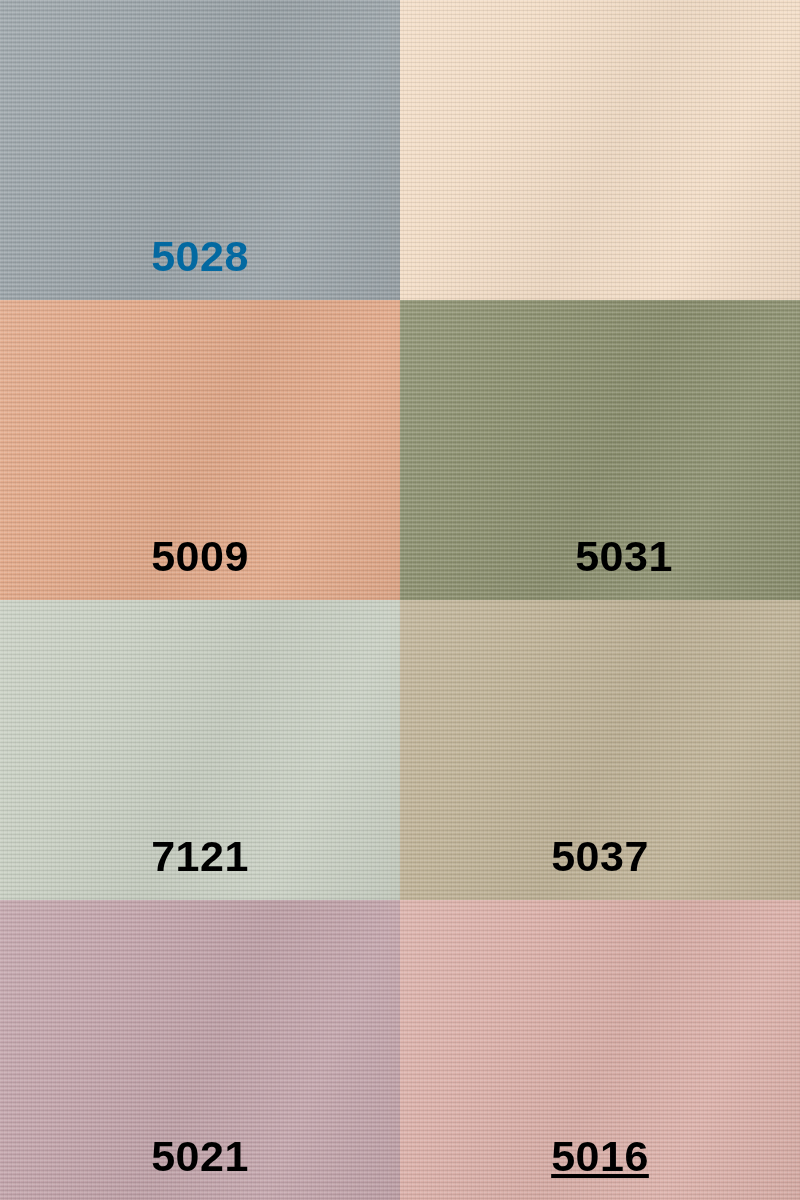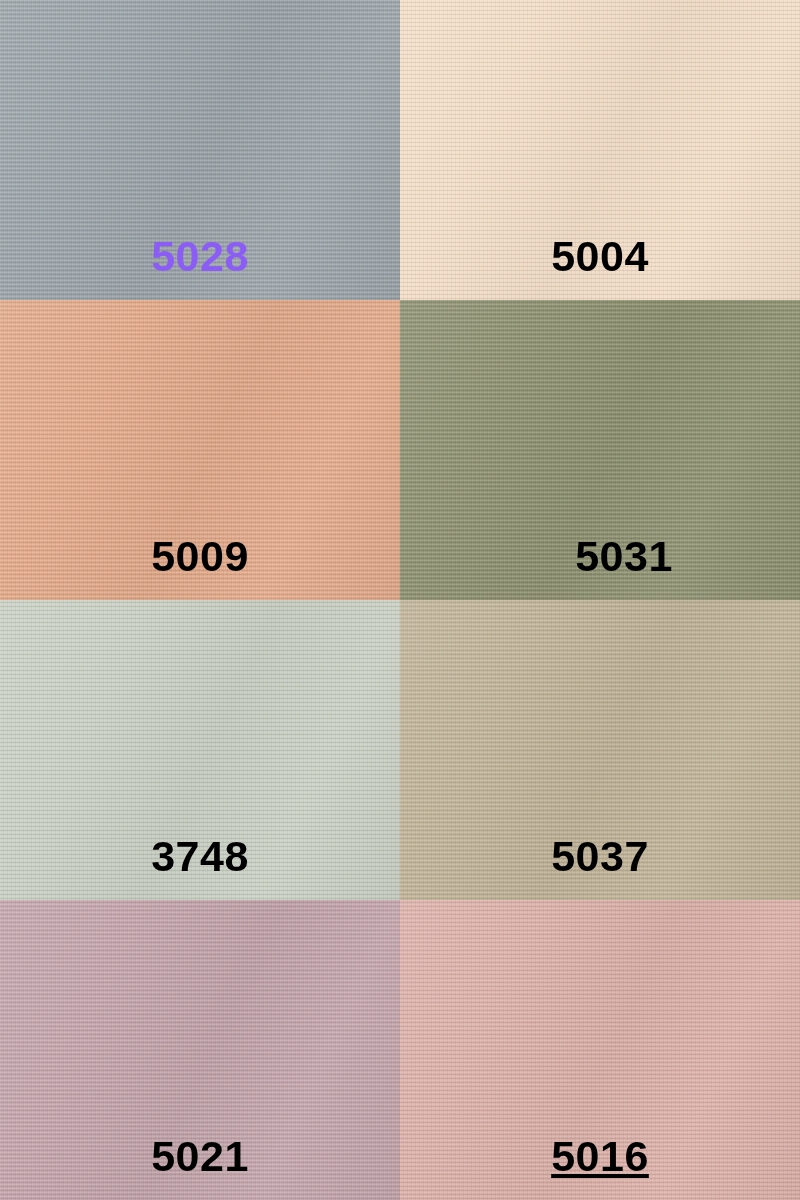--- a/index.html
+++ b/index.html
@@ -100,49 +100,48 @@
 </style>
 </head>
 <body>
 
 <div id="swatch-grid">
     <div class="swatch">
       <div class="swatch-fill" style="background-color: rgb(154, 163, 168);"></div>
       <div class="swatch-weave"></div>
       <div class="swatch-warp"></div>
       <div class="swatch-sheen"></div>
-      <div class="swatch-label" style="color: #8b5cf6;">5028</div>
+      <div class="swatch-label" style="color: #0369a1;">5028</div>
     </div>
     <div class="swatch">
       <div class="swatch-fill" style="background-color: rgb(243, 221, 198);"></div>
       <div class="swatch-weave"></div>
       <div class="swatch-warp"></div>
       <div class="swatch-sheen"></div>
-      <div class="swatch-label" style="color: rgb(0, 0, 0);">5004</div>
     </div>
     <div class="swatch">
       <div class="swatch-fill" style="background-color: rgb(226, 168, 136);"></div>
       <div class="swatch-weave"></div>
       <div class="swatch-warp"></div>
       <div class="swatch-sheen"></div>
       <div class="swatch-label" style="color: rgb(0, 0, 0); margin-top: 28px;">5009</div>
     </div>
     <div class="swatch">
       <div class="swatch-fill" style="background-color: rgb(139, 143, 110);"></div>
       <div class="swatch-weave"></div>
       <div class="swatch-warp"></div>
       <div class="swatch-sheen"></div>
       <div class="swatch-label" style="color: rgb(0, 0, 0); padding-left: 48px;">5031</div>
     </div>
     <div class="swatch">
       <div class="swatch-fill" style="background-color: rgb(200, 207, 194);"></div>
       <div class="swatch-weave"></div>
       <div class="swatch-warp"></div>
       <div class="swatch-sheen"></div>
-      <div class="swatch-label" style="color: rgb(0, 0, 0);">3748</div>
+      <div class="swatch-label" style="color: rgb(0, 0, 0);">7121</div>
     </div>
     <div class="swatch">
       <div class="swatch-fill" style="background-color: rgb(191, 178, 150);"></div>
       <div class="swatch-weave"></div>
       <div class="swatch-warp"></div>
       <div class="swatch-sheen"></div>
       <div class="swatch-label" style="color: rgb(0, 0, 0);">5037</div>
     </div>
     <div class="swatch">
       <div class="swatch-fill" style="background-color: rgb(194, 163, 170);"></div>

